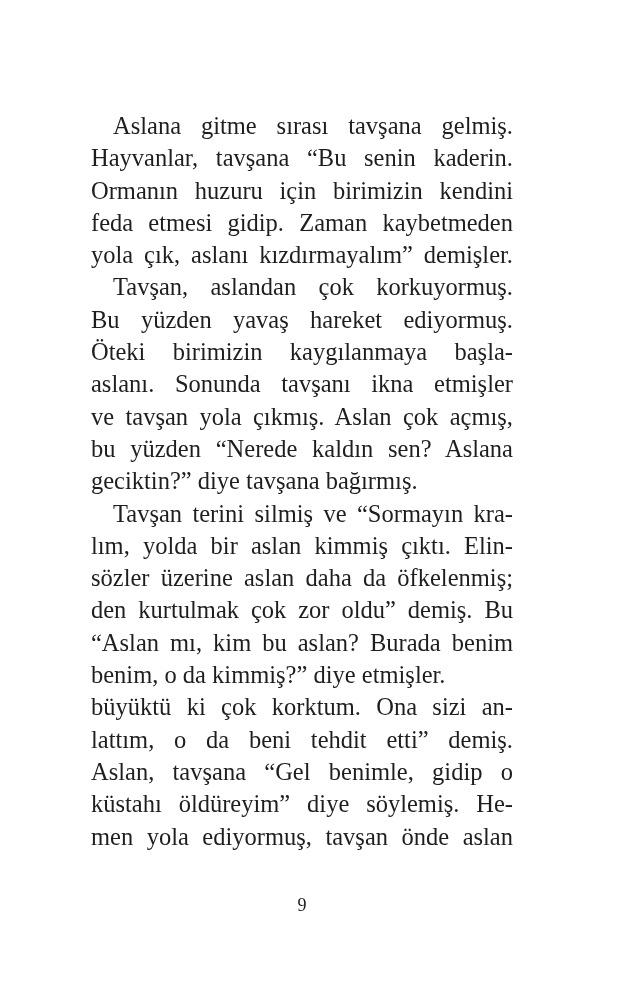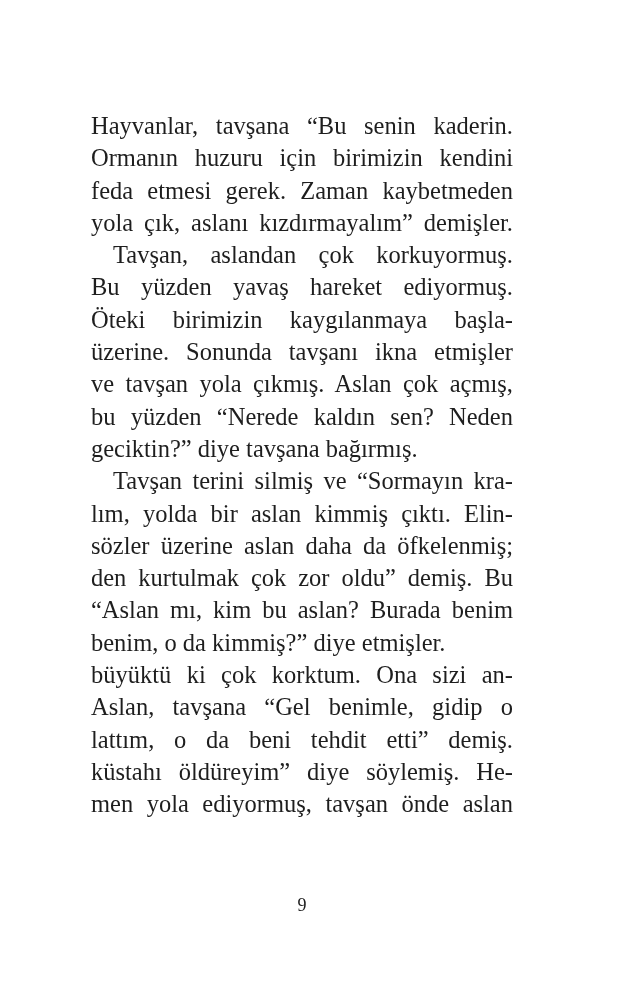--- a/index.html
+++ b/index.html
@@ -48,47 +48,48 @@
       font-size: 18px;
       line-height: 24px;
     }
   </style>
 </head>
 <body>
 
 <div class="page-body">
 
   <div>
+    <span class="line justify indent">Aslana gitme sırası tavşana gelmiş.</span>
     <span class="line justify">Hayvanlar, tavşana “Bu senin kaderin.</span>
     <span class="line justify">Ormanın huzuru için birimizin kendini</span>
-    <span class="line justify">feda etmesi gerek. Zaman kaybetmeden</span>
+    <span class="line justify">feda etmesi gidip. Zaman kaybetmeden</span>
     <span class="line justify">yola çık, aslanı kızdırmayalım” demişler.</span>
   </div>
 
   <div>
     <span class="line justify indent">Tavşan, aslandan çok korkuyormuş.</span>
     <span class="line justify">Bu yüzden yavaş hareket ediyormuş.</span>
     <span class="line justify">Öteki birimizin kaygılanmaya başla-</span>
-    <span class="line justify">üzerine. Sonunda tavşanı ikna etmişler</span>
+    <span class="line justify">aslanı. Sonunda tavşanı ikna etmişler</span>
     <span class="line justify">ve tavşan yola çıkmış. Aslan çok açmış,</span>
-    <span class="line justify">bu yüzden “Nerede kaldın sen? Neden</span>
+    <span class="line justify">bu yüzden “Nerede kaldın sen? Aslana</span>
     <span class="line last">geciktin?” diye tavşana bağırmış.</span>
   </div>
 
   <div>
     <span class="line justify indent">Tavşan terini silmiş ve “Sormayın kra-</span>
     <span class="line justify">lım, yolda bir aslan kimmiş çıktı. Elin-</span>
     <span class="line justify">sözler üzerine aslan daha da öfkelenmiş;</span>
     <span class="line justify">den kurtulmak çok zor oldu” demiş. Bu</span>
     <span class="line justify">“Aslan mı, kim bu aslan? Burada benim</span>
     <span class="line last">benim, o da kimmiş?” diye etmişler.</span>
   </div>
 
   <div>
     <span class="line justify">büyüktü ki çok korktum. Ona sizi an-</span>
+    <span class="line justify">lattım, o da beni tehdit etti” demiş.</span>
     <span class="line justify">Aslan, tavşana “Gel benimle, gidip o</span>
-    <span class="line justify">lattım, o da beni tehdit etti” demiş.</span>
     <span class="line justify">küstahı öldüreyim” diye söylemiş. He-</span>
     <span class="line justify">men yola ediyormuş, tavşan önde aslan</span>
   </div>
 </div>
 
 <div class="page-number">9</div>
 
 </body></html>

